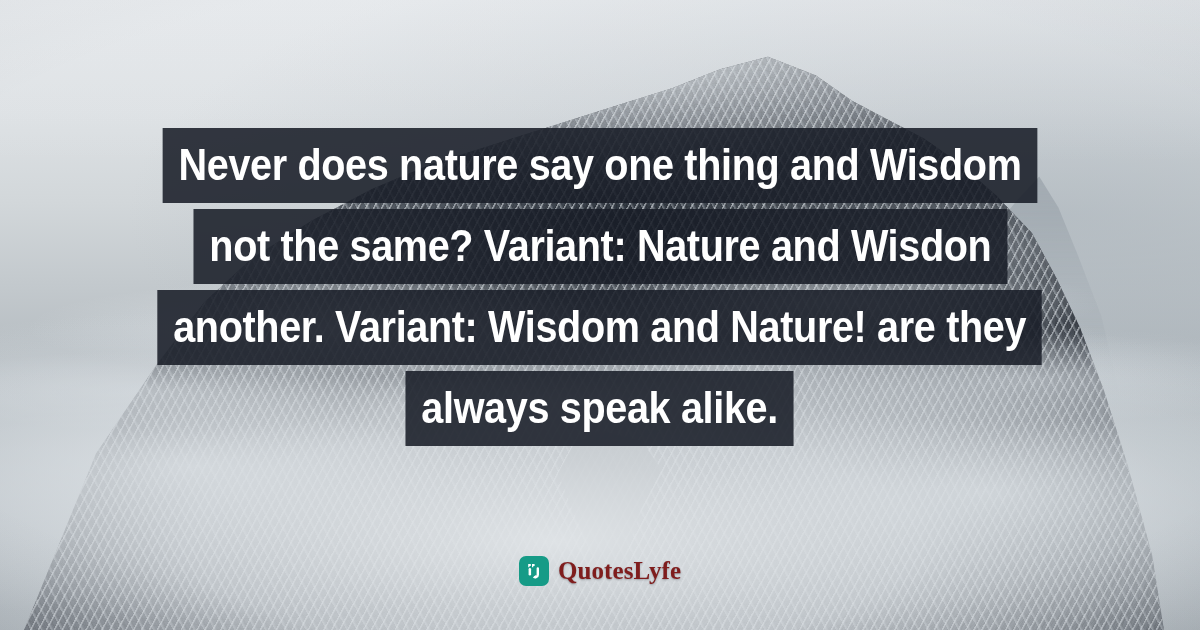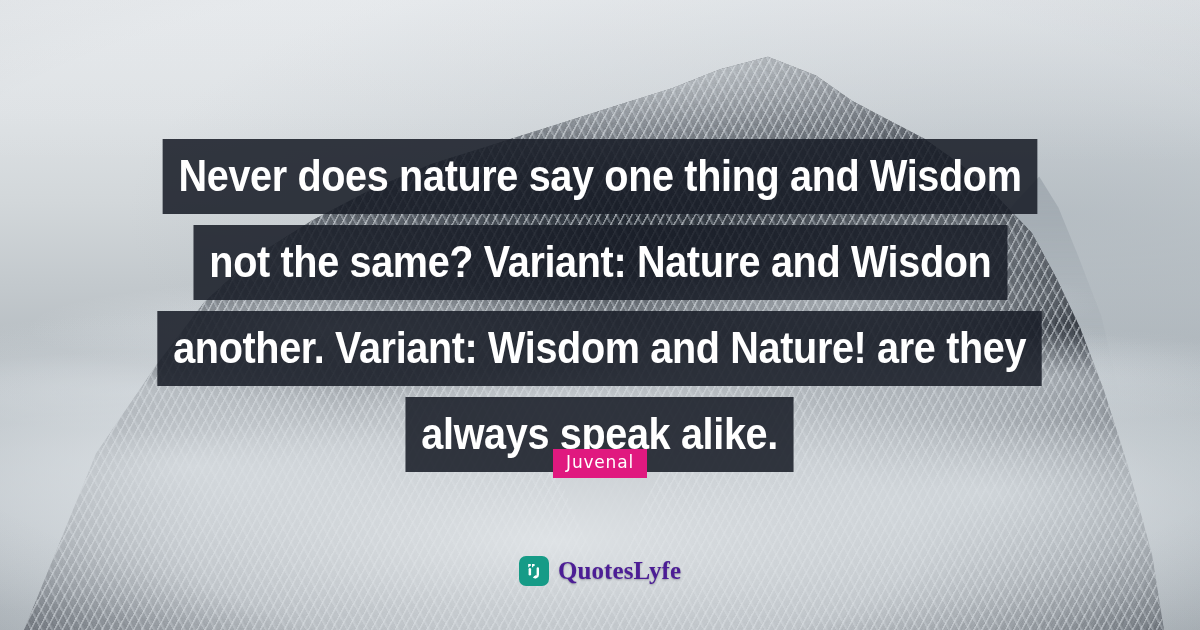--- a/index.html
+++ b/index.html
@@ -161,21 +161,21 @@
 
   
   .quote {
     position: absolute;
     left: 0; right: 0;
     top: 128px;
     text-align: center;
   }
   .qline {
     display: block;
-    margin: 11px 0 6px 0;
+    margin: 0 0 6px 0;
     line-height: 1;
   }
   .qline span {
     display: inline-block;
     background: rgba(25,30,40,0.88);
     color: #ffffff;
     font-family: "Liberation Sans", sans-serif;
     font-weight: 700;
     font-size: 45px;
     letter-spacing: -0.4px;
@@ -216,21 +216,21 @@
   }
   .brand-mark {
     width: 30px; height: 30px;
     border-radius: 7px;
     background: #169b87;
     position: relative;
     flex: 0 0 auto;
   }
   .brand-mark svg { position: absolute; left: 0; top: 0; }
   .brand-name {
-    color: #4c1d95;
+    color: #7f1d1d;
     font-family: "Liberation Serif", serif;
     font-weight: 700;
     font-size: 25px;
     letter-spacing: 0.1px;
     text-shadow: 0 1px 2px rgba(40,46,54,0.35);
   }
 </style>
 </head>
 <body>
 
@@ -247,23 +247,20 @@
   <div class="bg-layer fog-low"></div>
   <div class="bg-layer grade"></div>
 
   <div class="quote">
     <div class="qline"><span>Never does nature say one thing and Wisdom</span></div>
     <div class="qline"><span>not the same? Variant: Nature and Wisdon</span></div>
     <div class="qline"><span>another. Variant: Wisdom and Nature! are they</span></div>
     <div class="qline"><span>always speak alike.</span></div>
   </div>
 
-  <div class="author-wrap">
-    <span class="author">Juvenal</span>
-  </div>
 
   <div class="brand">
     <span class="brand-mark">
       <svg width="30" height="30" viewBox="0 0 30 30" aria-hidden="true">
         <path d="M9.2 8.0 h2.6 v2.0 h-1.3 v1.3 h-1.3 z" fill="#ffffff"></path>
         <path d="M13.0 8.0 h2.6 v2.0 h-1.3 v1.3 h-1.3 z" fill="#ffffff"></path>
         <path d="M9.6 13.2 a1.25 1.25 0 1 1 2.5 0 v5.0 a1.25 1.25 0 1 1 -2.5 0 z" fill="#ffffff"></path>
         <path d="M17.6 12.4 a1.2 1.2 0 0 1 2.4 0 v6.4 a3.6 3.6 0 0 1 -6.1 2.6 l1.7 -1.7 a1.25 1.25 0 0 0 2.0 -1.0 z" fill="#ffffff"></path>
         <path d="M17.1 22.8 l-2.0 -2.0 l2.0 -2.0 z" fill="#ffffff"></path>
       </svg>

